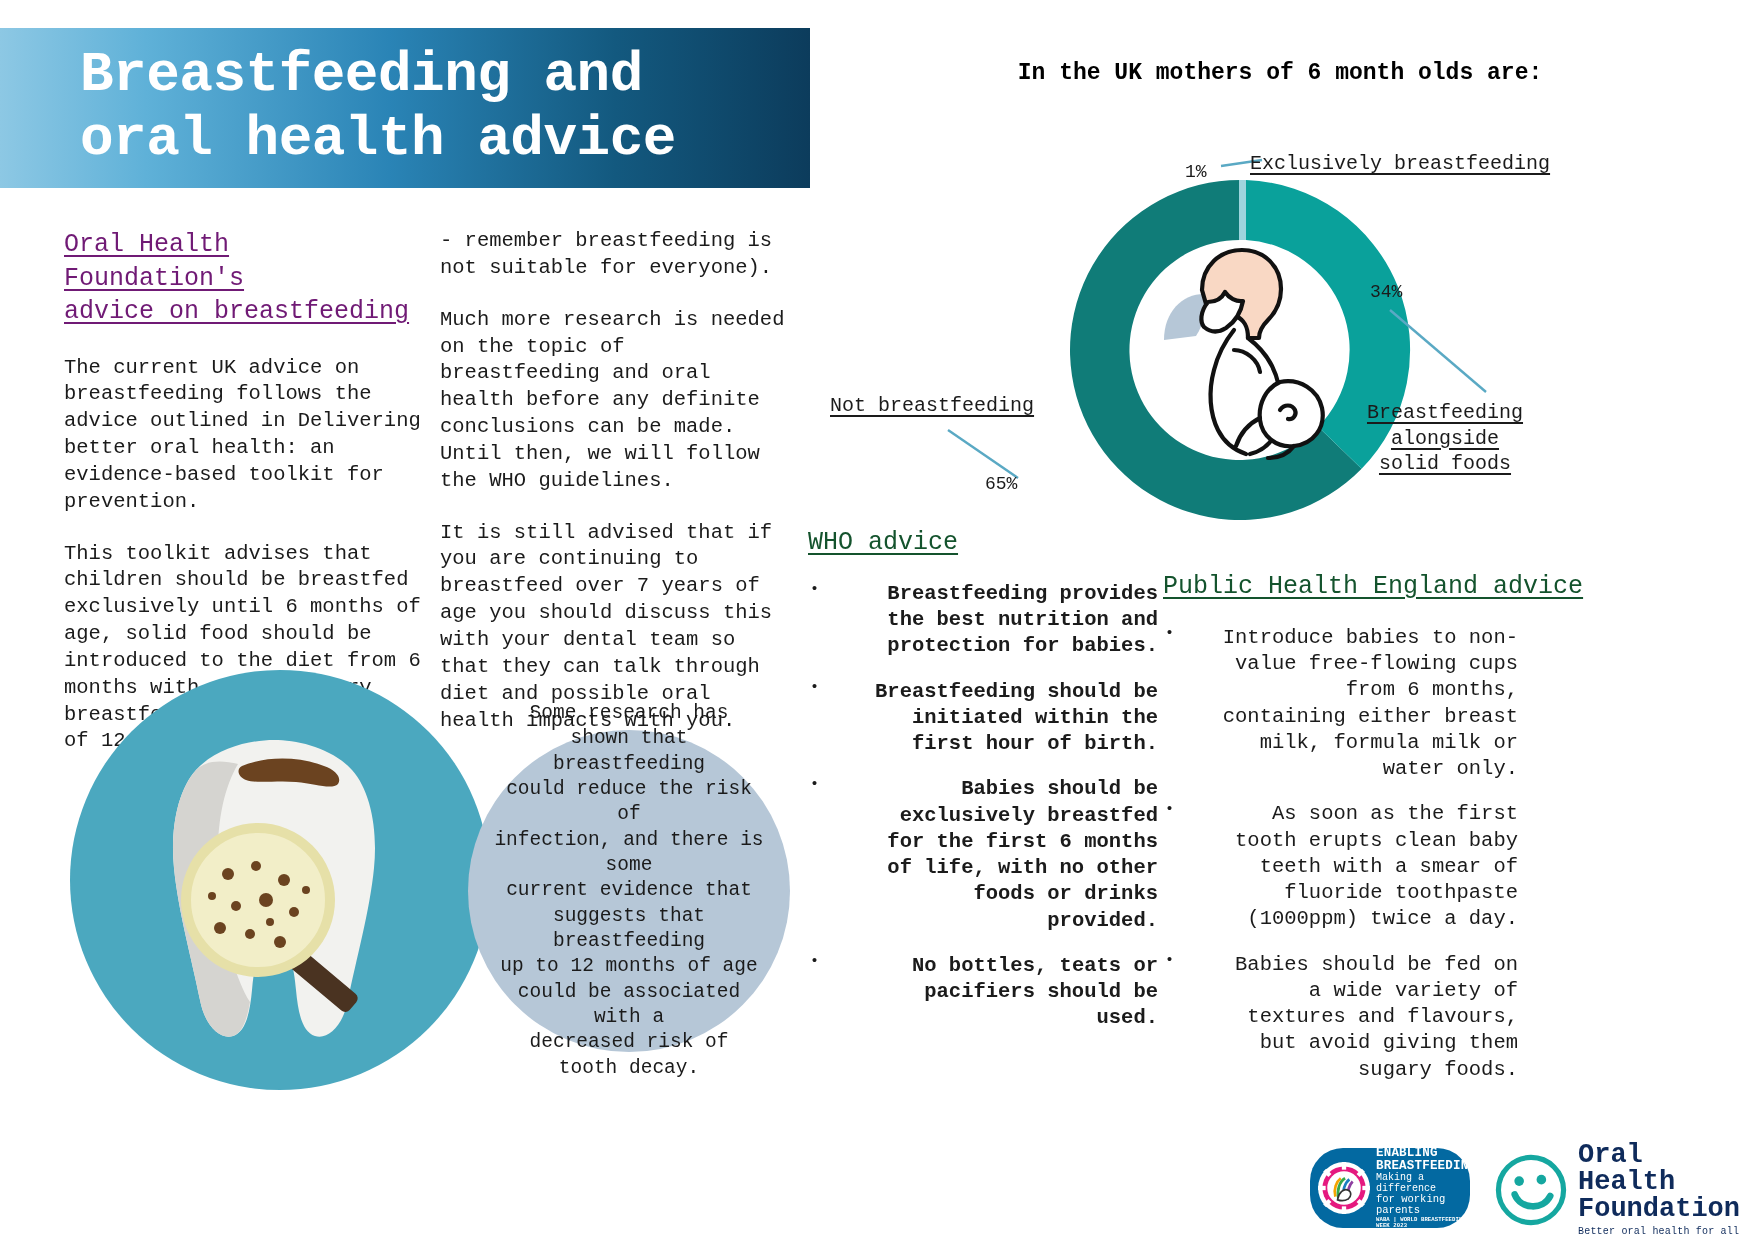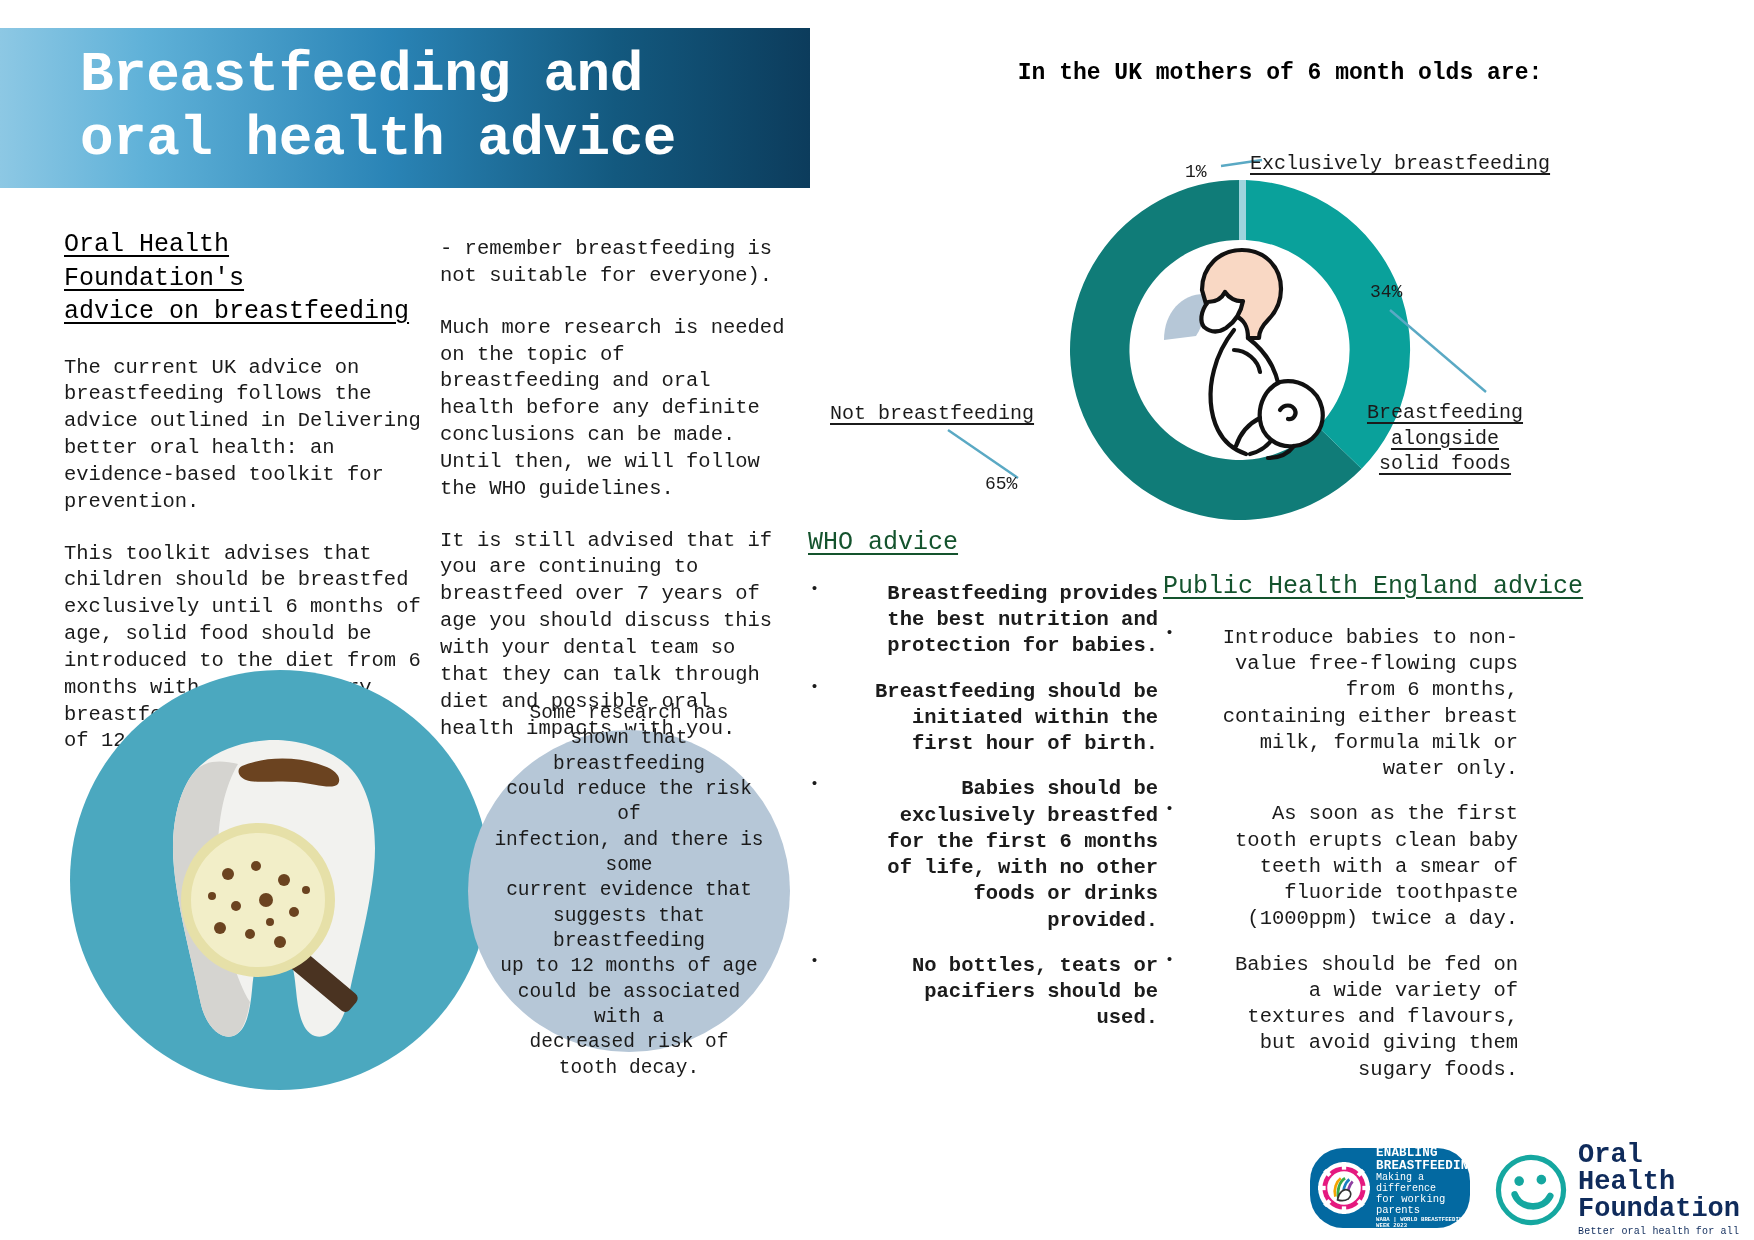--- a/index.html
+++ b/index.html
@@ -26,43 +26,43 @@
     font-weight:bold;
     letter-spacing:-0.5px;
     white-space:pre-line;
   }
 
   
   .text-col{position:absolute;font-size:20.5px;line-height:1.31;color:#1b1b1b;}
   #col-a{left:64px;top:228px;width:360px;}
   #col-b{left:440px;top:228px;width:350px;}
   .link-head{
-    color:#000000;font-size:25px;line-height:1.34;font-weight:normal;
+    color:#701a75;font-size:25px;line-height:1.34;font-weight:normal;
     text-decoration:underline;text-underline-offset:4px;
     margin:0 0 26px 0;display:block;white-space:pre-line;cursor:pointer;
   }
-  .para{margin:8px 0 25px 0;white-space:pre-line;}
+  .para{margin:0 0 25px 0;white-space:pre-line;}
   .para:last-child{margin-bottom:0;}
 
   
   .chart-wrap{position:absolute;left:930px;top:42px;width:824px;height:480px;}
   .chart-title{
     position:absolute;left:0;top:18px;width:700px;text-align:center;
     font-size:23px;font-weight:bold;color:#000;
   }
   .donut-svg{position:absolute;left:110px;top:108px;}
   .mother-svg{position:absolute;left:200px;top:190px;}
 
   .chart-label{position:absolute;font-size:20px;color:#1b1b1b;}
   .chart-label.u{text-decoration:underline;text-underline-offset:4px;}
   .pct{position:absolute;font-size:18px;color:#1b1b1b;}
 
   #lbl-excl{left:320px;top:110px;white-space:nowrap;}
   #pct-1{left:255px;top:120px;}
-  #lbl-notbf{left:-100px;top:352px;white-space:nowrap;margin-top:8px;}
+  #lbl-notbf{left:-100px;top:352px;white-space:nowrap;}
   #pct-65{left:55px;top:432px;}
   #pct-34{left:440px;top:240px;}
   #lbl-solid{left:345px;top:358px;width:340px;text-align:center;line-height:1.28;white-space:pre-line;}
 
   
   .advice-col{position:absolute;}
   #who-col{left:808px;top:528px;width:350px;}
   #phe-col{left:1163px;top:572px;width:355px;}
   .advice-head{
     color:#14532d;font-size:25px;

